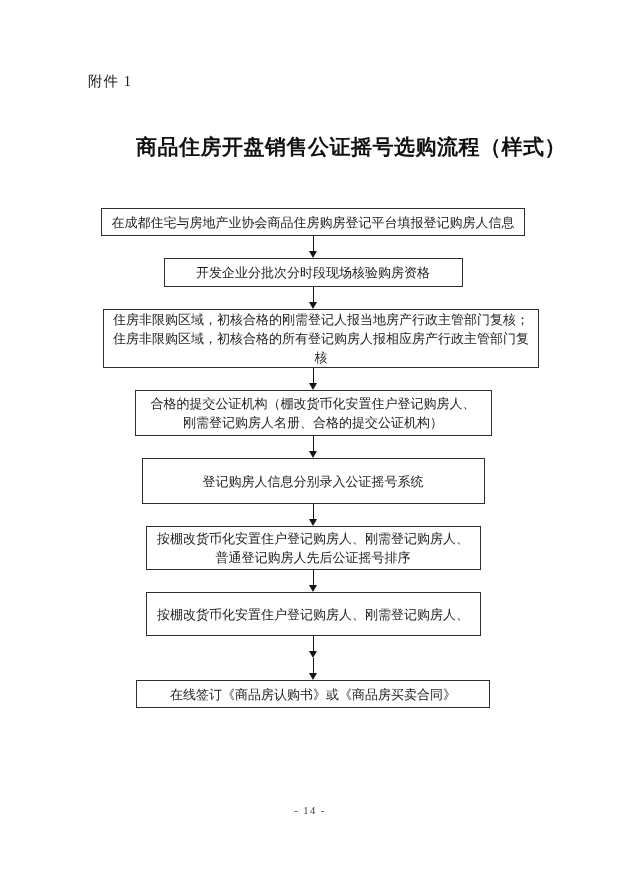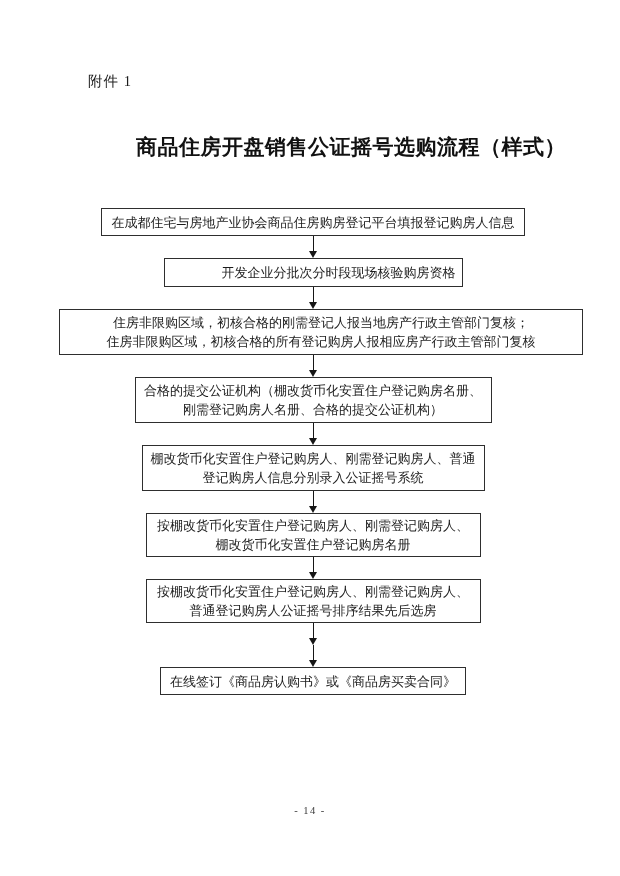--- a/index.html
+++ b/index.html
@@ -31,28 +31,28 @@
   .box{
     box-sizing:border-box;
     border:1px solid #2e2e2e;
     background:#fff;
     font-size:13px;line-height:19px;
     text-align:center;
     padding:0 6px;
     display:flex;flex-direction:column;justify-content:center;
   }
   .b0{width:424px;min-height:28px;}
-  .b1{width:299px;min-height:29px;align-items:flex-end;}
-  .b2{width:524px;min-height:46px;margin-left:16px;}
+  .b1{width:299px;min-height:29px;}
+  .b2{width:436px;min-height:46px;margin-left:16px;}
   .b3{width:357px;min-height:46px;}
   .b4{width:343px;min-height:46px;}
   .b5{width:335px;min-height:44px;}
   .b6{width:335px;min-height:44px;}
   .b7{width:347px;min-height:46px;}
-  .b8{width:306px;min-height:28px;}
+  .b8{width:354px;min-height:28px;}
   .arrow{
     height:22px;width:12px;
     display:flex;flex-direction:column;align-items:center;
   }
   .arrow .shaft{
     display:block;width:1px;flex:1;background:#161616;
   }
   .arrow .head{
     display:block;width:0;height:0;
     border-left:4px solid transparent;
@@ -99,52 +99,50 @@
       <div>住房非限购区域，初核合格的刚需登记人报当地房产行政主管部门复核；</div>
       <div>住房非限购区域，初核合格的所有登记购房人报相应房产行政主管部门复核</div>
     </div>
 
     <div class="arrow">
         <i class="shaft"></i>
         <i class="head"></i>
       </div>
 
     <div class="box b3">
-      <div>合格的提交公证机构（棚改货币化安置住户登记购房名册、</div>
+      <div>合格的提交公证机构（棚改货币化安置住户登记购房人、</div>
       <div>刚需登记购房人名册、合格的提交公证机构）</div>
     </div>
 
     <div class="arrow">
         <i class="shaft"></i>
         <i class="head"></i>
       </div>
 
     <div class="box b4">
-      <div>棚改货币化安置住户登记购房人、刚需登记购房人、普通</div>
       <div>登记购房人信息分别录入公证摇号系统</div>
     </div>
 
     <div class="arrow">
         <i class="shaft"></i>
         <i class="head"></i>
       </div>
 
     <div class="box b5">
       <div>按棚改货币化安置住户登记购房人、刚需登记购房人、</div>
-      <div>棚改货币化安置住户登记购房名册</div>
+      <div>普通登记购房人先后公证摇号排序</div>
     </div>
 
     <div class="arrow">
         <i class="shaft"></i>
         <i class="head"></i>
       </div>
 
     <div class="box b6">
       <div>按棚改货币化安置住户登记购房人、刚需登记购房人、</div>
-      <div>普通登记购房人公证摇号排序结果先后选房</div>
     </div>
 
     <div class="arrow">
         <i class="shaft"></i>
         <i class="head"></i>
       </div>
 
 
     <div class="arrow">
         <i class="shaft"></i>

